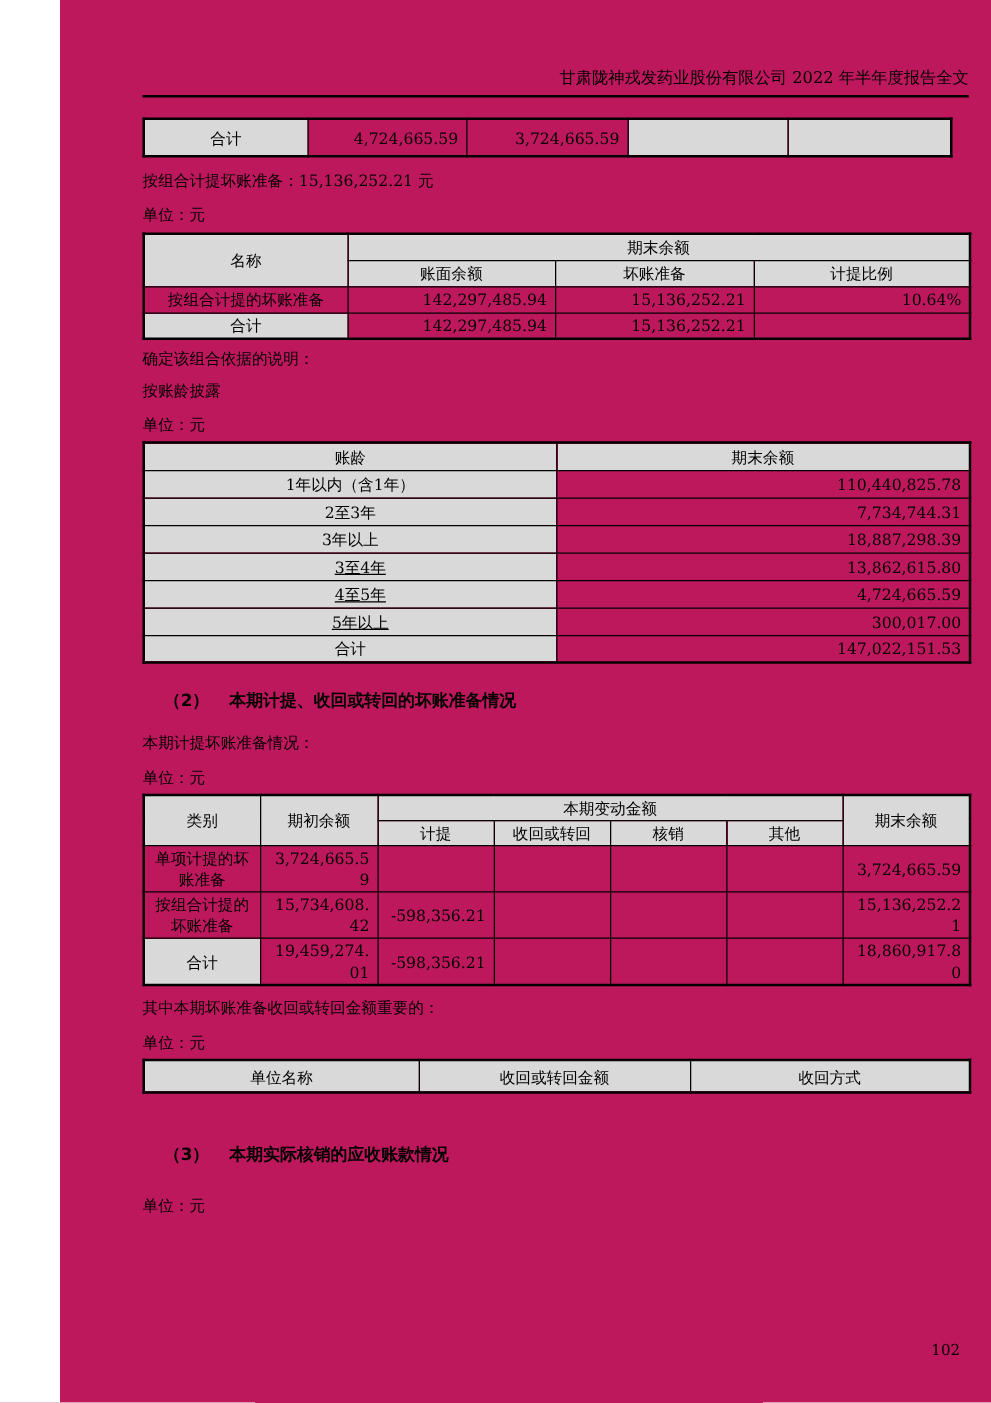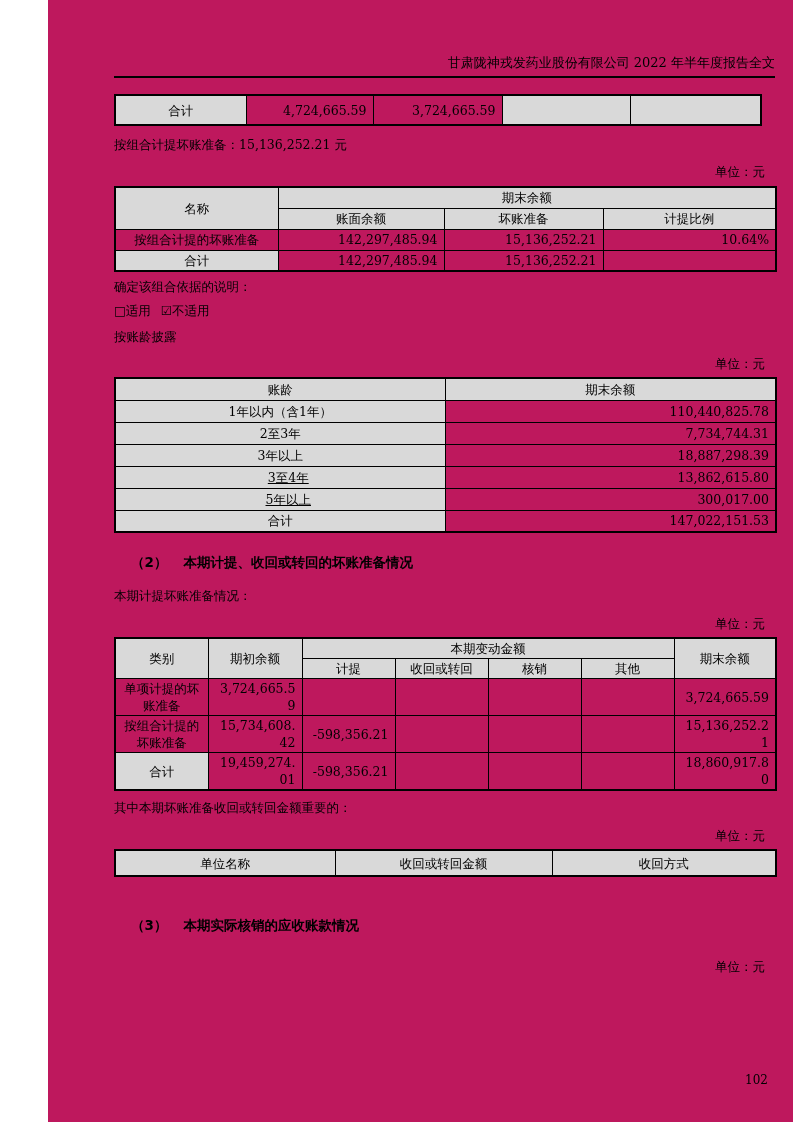--- a/index.html
+++ b/index.html
@@ -22,21 +22,21 @@
   }
   .doc-header {
     padding-top: 55px;
     padding-bottom: 6px;
     border-bottom: 2px solid #000;
     text-align: right;
     font-size: 13px;
     line-height: 15px;
   }
   .unit-row {
-    text-align: right;
+    text-align: left;
     font-size: 12.5px;
     padding-right: 10px;
   }
   .note { font-size: 12.5px; }
   table { border-collapse: collapse; table-layout: fixed; width: 661px; border: 2px solid #000; }
   td, th {
     border: 1px solid #000;
     font-size: 12.5px;
     font-weight: normal;
     padding: 1px 6px;
@@ -134,23 +134,20 @@
         <td class="num">142,297,485.94</td>
         <td class="num">15,136,252.21</td>
         <td class="num"></td>
       </tr>
     </tbody>
       </table>
 
     <div class="note" style="margin-top:7px;">确定该组合依据的说明：</div>
 
 
-    <div class="checkline" style="margin-top:7px;">
-      <span class="opt">□适用</span><span class="opt">☑不适用</span>
-    </div>
 
     <div class="note" style="margin-top:9px;">按账龄披露</div>
 
     <div class="unit-row" style="margin-top:10px;">单位：元</div>
 
     <table class="t-aging" style="margin-top:4px;">
       <colgroup>
           <col style="width:330px">
           <col style="width:331px">
         </colgroup>
@@ -167,20 +164,24 @@
         <td class="gray lbl">2至3年</td>
         <td class="num">7,734,744.31</td>
       </tr>
       <tr>
         <td class="gray lbl">3年以上</td>
         <td class="num">18,887,298.39</td>
       </tr>
       <tr>
         <td class="gray lbl indent">3至4年</td>
         <td class="num">13,862,615.80</td>
+      </tr>
+      <tr>
+        <td class="gray lbl indent">4至5年</td>
+        <td class="num">4,724,665.59</td>
       </tr>
       <tr>
         <td class="gray lbl indent">5年以上</td>
         <td class="num">300,017.00</td>
       </tr>
       <tr>
         <td class="gray lbl">合计</td>
         <td class="num">147,022,151.53</td>
       </tr>
     </tbody>

